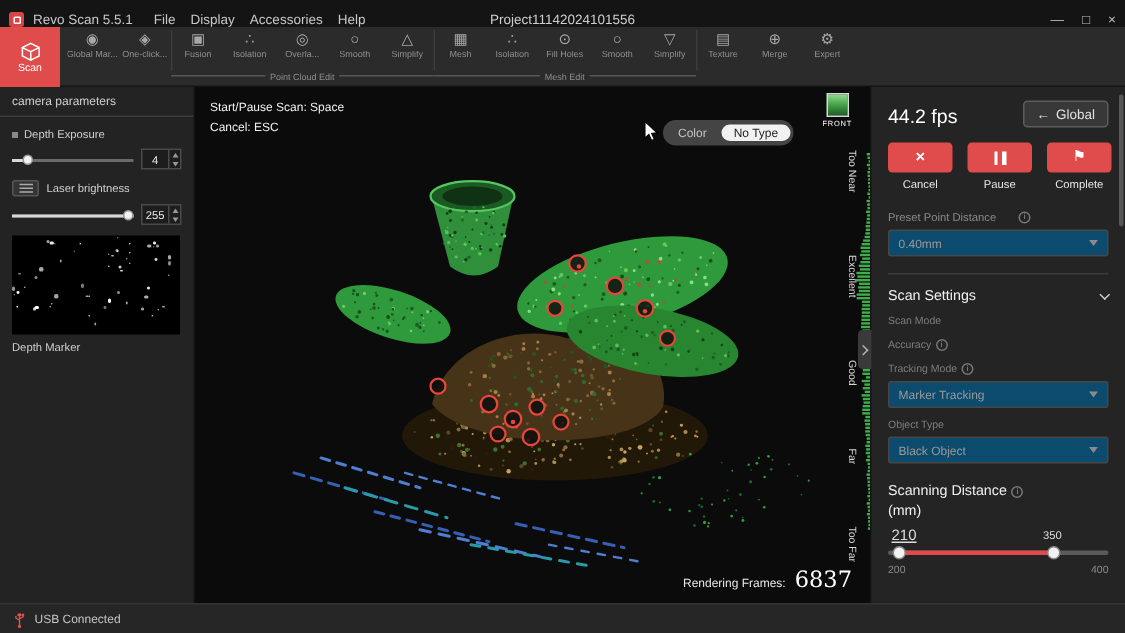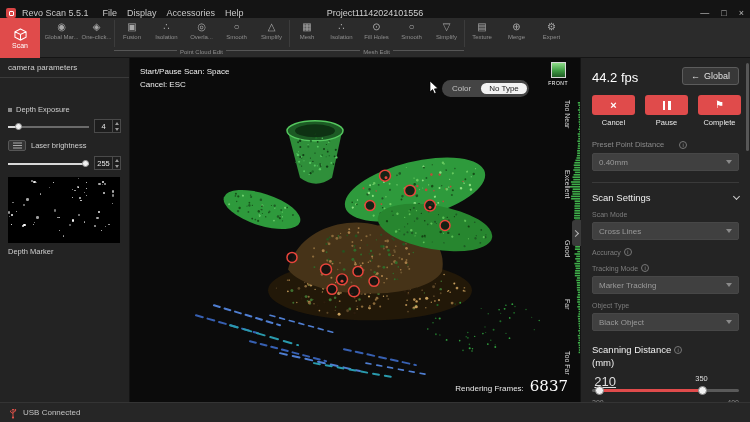--- a/index.html
+++ b/index.html
@@ -26,21 +26,21 @@
   .tool .tlabel{font-size:6px;color:#8f8f8f;white-space:nowrap;max-width:34px;overflow:hidden;}
   .tool.sep{border-left:1px solid #3c3c3c;}
   .tgroup{position:absolute;top:29px;height:10px;display:flex;align-items:center;gap:3px;font-size:6px;color:#8d8d8d;white-space:nowrap;}
   .tgroup::before,.tgroup::after{content:"";flex:1;border-top:1px solid #565656;height:3px;}
   .tg1{left:114px;width:175px;}
   .tg2{left:289px;width:175px;}
 
   
   .left-panel{position:absolute;left:0;top:58px;width:130px;bottom:19px;background:#232323;border-right:1px solid #141414;z-index:5;}
   .cam-header{height:20px;display:flex;align-items:center;padding:0 8px;font-size:8px;color:#cfcfcf;border-bottom:1px solid #3a3a3a;}
-  .cam-body{padding:7px 8px 0 8px;margin-top:20px;}
+  .cam-body{padding:7px 8px 0 8px;}
   .clabel{display:flex;align-items:center;gap:4px;font-size:7.5px;color:#cfcfcf;}
   .bullet{width:4px;height:4px;background:#8a8a8a;flex:0 0 auto;}
   .slider-row{display:flex;align-items:center;gap:5px;margin:5px 0 7px 0;}
   .slider{position:relative;flex:1;height:10px;cursor:pointer;}
   .slider .track{position:absolute;left:0;right:0;top:4.5px;height:2px;background:#6a6a6a;}
   .slider .fill{position:absolute;left:0;top:4.5px;height:2px;background:#d8d8d8;}
   .slider .knob{position:absolute;top:1.5px;width:7px;height:7px;border-radius:50%;background:#f2f2f2;border:1px solid #999;}
   .spin{width:27px;height:14px;background:#1d1d1d;border:1px solid #4a4a4a;display:flex;align-items:stretch;flex:0 0 auto;}
   .spin .val{flex:1;font-size:7.5px;color:#e8e8e8;display:flex;align-items:center;justify-content:center;}
   .spin .arr{width:8px;border-left:1px solid #4a4a4a;display:flex;flex-direction:column;}
@@ -83,34 +83,34 @@
   .arrow-l::before{content:"\2190";font-size:9px;color:#e0e0e0;}
   .actions{display:flex;gap:10px;margin-top:10px;}
   .action{display:flex;flex-direction:column;align-items:center;gap:3px;font-size:7.5px;color:#e9e9e9;}
   .abtn{width:43px;height:20px;background:#e04b4b;border-radius:3px;display:flex;align-items:center;justify-content:center;gap:3px;color:#fff;cursor:pointer;}
   .abtn .x{font-size:11px;font-weight:bold;line-height:1;}
   .abtn .bar{width:2.5px;height:9px;background:#fff;}
   .abtn .flag{font-size:10px;line-height:1;}
   .plabel{margin-top:13px;display:flex;align-items:center;gap:15px;font-size:7.5px;color:#8a8a8a;}
   .info{width:8px;height:8px;border:1px solid #777;border-radius:50%;display:inline-flex;align-items:center;justify-content:center;font-size:5.5px;color:#9a9a9a;flex:0 0 auto;}
   .info::after{content:"i";}
-  .dd{margin-top:4px;height:18px;background:#404040;border:1px solid #474747;border-radius:2px;display:flex;align-items:center;justify-content:space-between;padding:0 6px;cursor:pointer;}
+  .dd{margin-top:4px;height:18px;background:#0c4a6e;border:1px solid #474747;border-radius:2px;display:flex;align-items:center;justify-content:space-between;padding:0 6px;cursor:pointer;}
   .dd .ddv{font-size:8px;color:#9a9a9a;}
   .caret{width:0;height:0;border-left:3px solid transparent;border-right:3px solid transparent;border-top:4px solid #8a8a8a;}
   .divider{margin:11px 0 9px 0;border-top:1px solid #3a3a3a;}
   .sshead{display:flex;align-items:center;justify-content:space-between;font-size:9.5px;color:#f0f0f0;}
   .chev{width:5px;height:5px;border-right:1.3px solid #ccc;border-bottom:1.3px solid #ccc;transform:rotate(45deg);margin-top:-3px;}
   .flabel2{margin:8px 0 0 0;display:flex;align-items:center;gap:3px;font-size:7px;color:#7d7d7d;}
   .sdtitle{margin-top:13px;display:flex;align-items:center;gap:3px;font-size:9.5px;color:#f0f0f0;}
   .sdunit{font-size:9.5px;color:#f0f0f0;margin-top:2px;}
   .range{position:relative;height:32px;margin-top:6px;}
   .range .rtrack{position:absolute;left:0;right:0;top:15px;height:3px;background:#5a5a5a;border-radius:2px;}
   .range .rfill{position:absolute;left:5%;width:70%;top:15px;height:3px;background:#e04b4b;}
   .range .rknob{position:absolute;top:12px;width:9px;height:9px;border-radius:50%;background:#f2f2f2;border:1px solid #888;cursor:pointer;}
-  .range .vmin{position:absolute;left:calc(5% - 5px);top:0;font-size:13px;color:#ddd;text-decoration:underline;}
+  .range .vmin{position:absolute;left:calc(5% - 5px);top:0;font-size:10px;color:#ddd;text-decoration:underline;}
   .range .vmax{position:absolute;left:calc(75% - 7px);top:0;font-size:7.5px;color:#ddd;}
   .range .smin{position:absolute;left:0;bottom:0;font-size:7px;color:#8a8a8a;}
   .range .smax{position:absolute;right:0;bottom:0;font-size:7px;color:#8a8a8a;}
   .rp-scroll{position:absolute;right:1px;top:5px;width:3px;height:88px;background:#575757;border-radius:2px;}
 
   
   .statusbar{position:absolute;left:0;right:0;bottom:0;height:20px;background:#262626;border-top:1px solid #343434;display:flex;align-items:center;padding:0 8px;gap:5px;font-size:8px;color:#c4c4c4;z-index:9;}
 </style>
 </head>
 <body>
@@ -1165,24 +1165,20 @@
   <div class="divider"></div>
 
   <div class="sshead">
     <span>Scan Settings</span>
     <span class="chev"></span>
   </div>
 
   <div class="flabel2">
       <span>Scan Mode</span>
     </div>
-  <div class="dd">
-      <span class="ddv">Cross Lines</span>
-      <span class="caret"></span>
-    </div>
 
   <div class="flabel2">
       <span>Accuracy</span>
       <span class="info"></span>
     </div>
 
   <div class="flabel2">
       <span>Tracking Mode</span>
       <span class="info"></span>
     </div>

